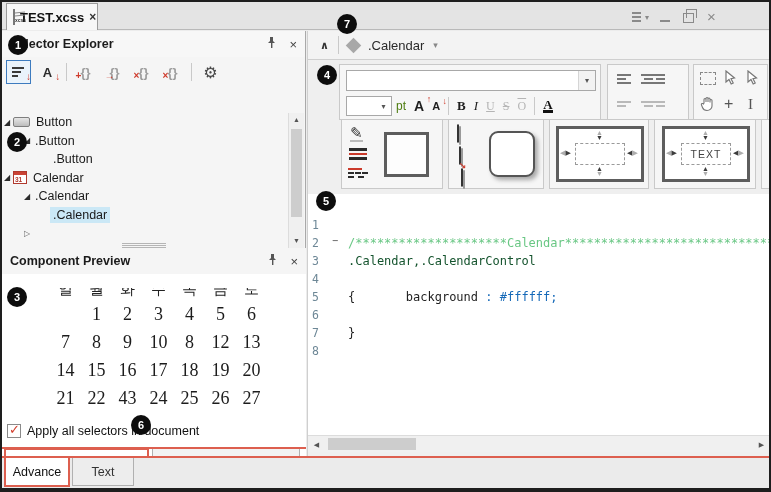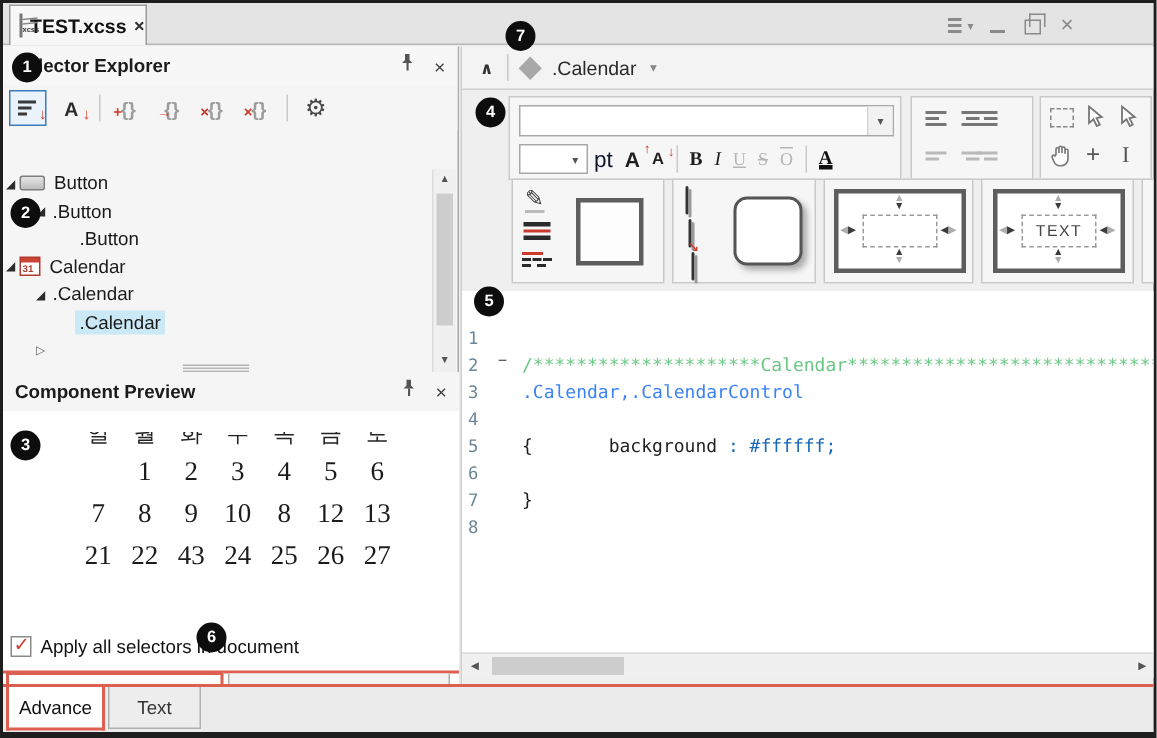--- a/index.html
+++ b/index.html
@@ -101,21 +101,21 @@
   .rhead .sel { font-size:13px; color:#2a2a2a; }
   .rhead .dd { font-size:9px; color:#888; }
 
   .grpbox { position:absolute; border:1px solid #c9c9c9; background:#f6f6f6; }
   .combo-big { position:absolute; left:6px; top:5px; width:250px; height:21px; background:#fff; border:1px solid #a8a8a8; }
   .combo-big .btn { position:absolute; right:0; top:0; width:17px; height:100%; border-left:1px solid #d5d5d5;
                     display:flex; align-items:center; justify-content:center; font-size:8px; color:#555; background:#f2f2f2; }
   .combo-sm { position:absolute; left:6px; top:31px; width:46px; height:20px; background:#fff; border:1px solid #a8a8a8; }
   .combo-sm .btn { position:absolute; right:0; top:0; width:15px; height:100%; display:flex; align-items:center; justify-content:center; font-size:8px; color:#555; }
   .fontrow { position:absolute; left:56px; top:31px; height:20px; display:flex; align-items:center; gap:8px; }
-  .fl { font-size:15px; color:#0f172a; }
+  .fl { font-size:12px; color:#4d7c0f; }
   .fAup,.fAdn { font-weight:bold; color:#1e1e1e; position:relative; }
   .fAup { font-size:14px; } .fAdn { font-size:11px; }
   .fAup .ra,.fAdn .ra { position:absolute; right:-7px; top:-4px; color:#cf3a2b; font-size:9px; font-weight:bold; }
   .fB { font-weight:bold; font-size:13px; color:#1e1e1e; font-family:"Liberation Serif",serif; }
   .fI { font-style:italic; font-size:13px; color:#1e1e1e; font-family:"Liberation Serif",serif; }
   .fdis { color:#b5b5b5; font-size:12px; font-family:"Liberation Serif",serif; }
   .fU { text-decoration:underline; } .fS { text-decoration:line-through; } .fO { text-decoration:overline; }
   .fA { font-weight:bold; font-size:13px; color:#111; border-bottom:3px solid #111; line-height:11px; font-family:"Liberation Serif",serif; }
 
   .alnicon { position:relative; width:15px; height:11px; }
@@ -152,21 +152,21 @@
            display:flex; align-items:center; justify-content:center; letter-spacing:1px; }
   .arrv { position:absolute; display:flex; flex-direction:column; align-items:center; line-height:5px; font-size:7px; }
   .arrh { position:absolute; display:flex; align-items:center; font-size:7px; }
   .gry { color:#adadad; } .drk { color:#3c3c3c; }
 
   
   .code { position:absolute; left:0; top:163px; width:462px; height:241px; background:#fff; }
   .cline { position:absolute; left:0; width:100%; height:18px; font-family:"DejaVu Sans Mono","Liberation Mono",monospace; font-size:12px; line-height:18px; white-space:pre; }
   .lnum { position:absolute; left:4px; width:14px; text-align:left; color:#6d8796; font-size:11.5px; }
   .ctext { position:absolute; left:40px; }
-  .tok-com { color:#69c784; } .tok-sel { color:#3b82f6; } .tok-pln { color:#1e1e1e; } .tok-val { color:#1569b8; }
+  .tok-com { color:#69c784; } .tok-sel { color:#14532d; } .tok-pln { color:#1e1e1e; } .tok-val { color:#1569b8; }
   .fold { position:absolute; left:24px; top:2px; width:11px; height:11px; font-size:10px; color:#555; line-height:10px; }
   .hsb { position:absolute; left:0; top:241px; width:462px; height:17px; background:#f0f0f0; border-top:1px solid #dcdcdc; }
   .hsb .ar { position:absolute; top:1px; width:15px; height:15px; font-size:7px; color:#555; text-align:center; line-height:15px; }
   .hsb .thumb { position:absolute; left:20px; top:2px; width:88px; height:12px; background:#cdcdcd; }
 
   
   .botbar { left:0; top:454px; width:767px; height:34px; background:#ebebeb; border-top:2px solid #dd5f4f; }
   .btab1 { position:absolute; left:2px; top:0; width:66px; height:29px; background:#fff; border:2px solid #dd5f4f; border-top:none;
            display:flex; align-items:center; justify-content:center; font-size:12.5px; color:#111; }
   .btab2 { position:absolute; left:70px; top:0; width:62px; height:28px; background:#ededed; border:1px solid #b0b0b0; border-top:none;
@@ -327,20 +327,29 @@
           <span>6</span>
         </div>
         <div class="numrow">
           <span>7</span>
           <span>8</span>
           <span>9</span>
           <span>10</span>
           <span>8</span>
           <span>12</span>
           <span>13</span>
+        </div>
+        <div class="numrow">
+          <span>14</span>
+          <span>15</span>
+          <span>16</span>
+          <span>17</span>
+          <span>18</span>
+          <span>19</span>
+          <span>20</span>
         </div>
         <div class="numrow">
           <span>21</span>
           <span>22</span>
           <span>43</span>
           <span>24</span>
           <span>25</span>
           <span>26</span>
           <span>27</span>
         </div>

